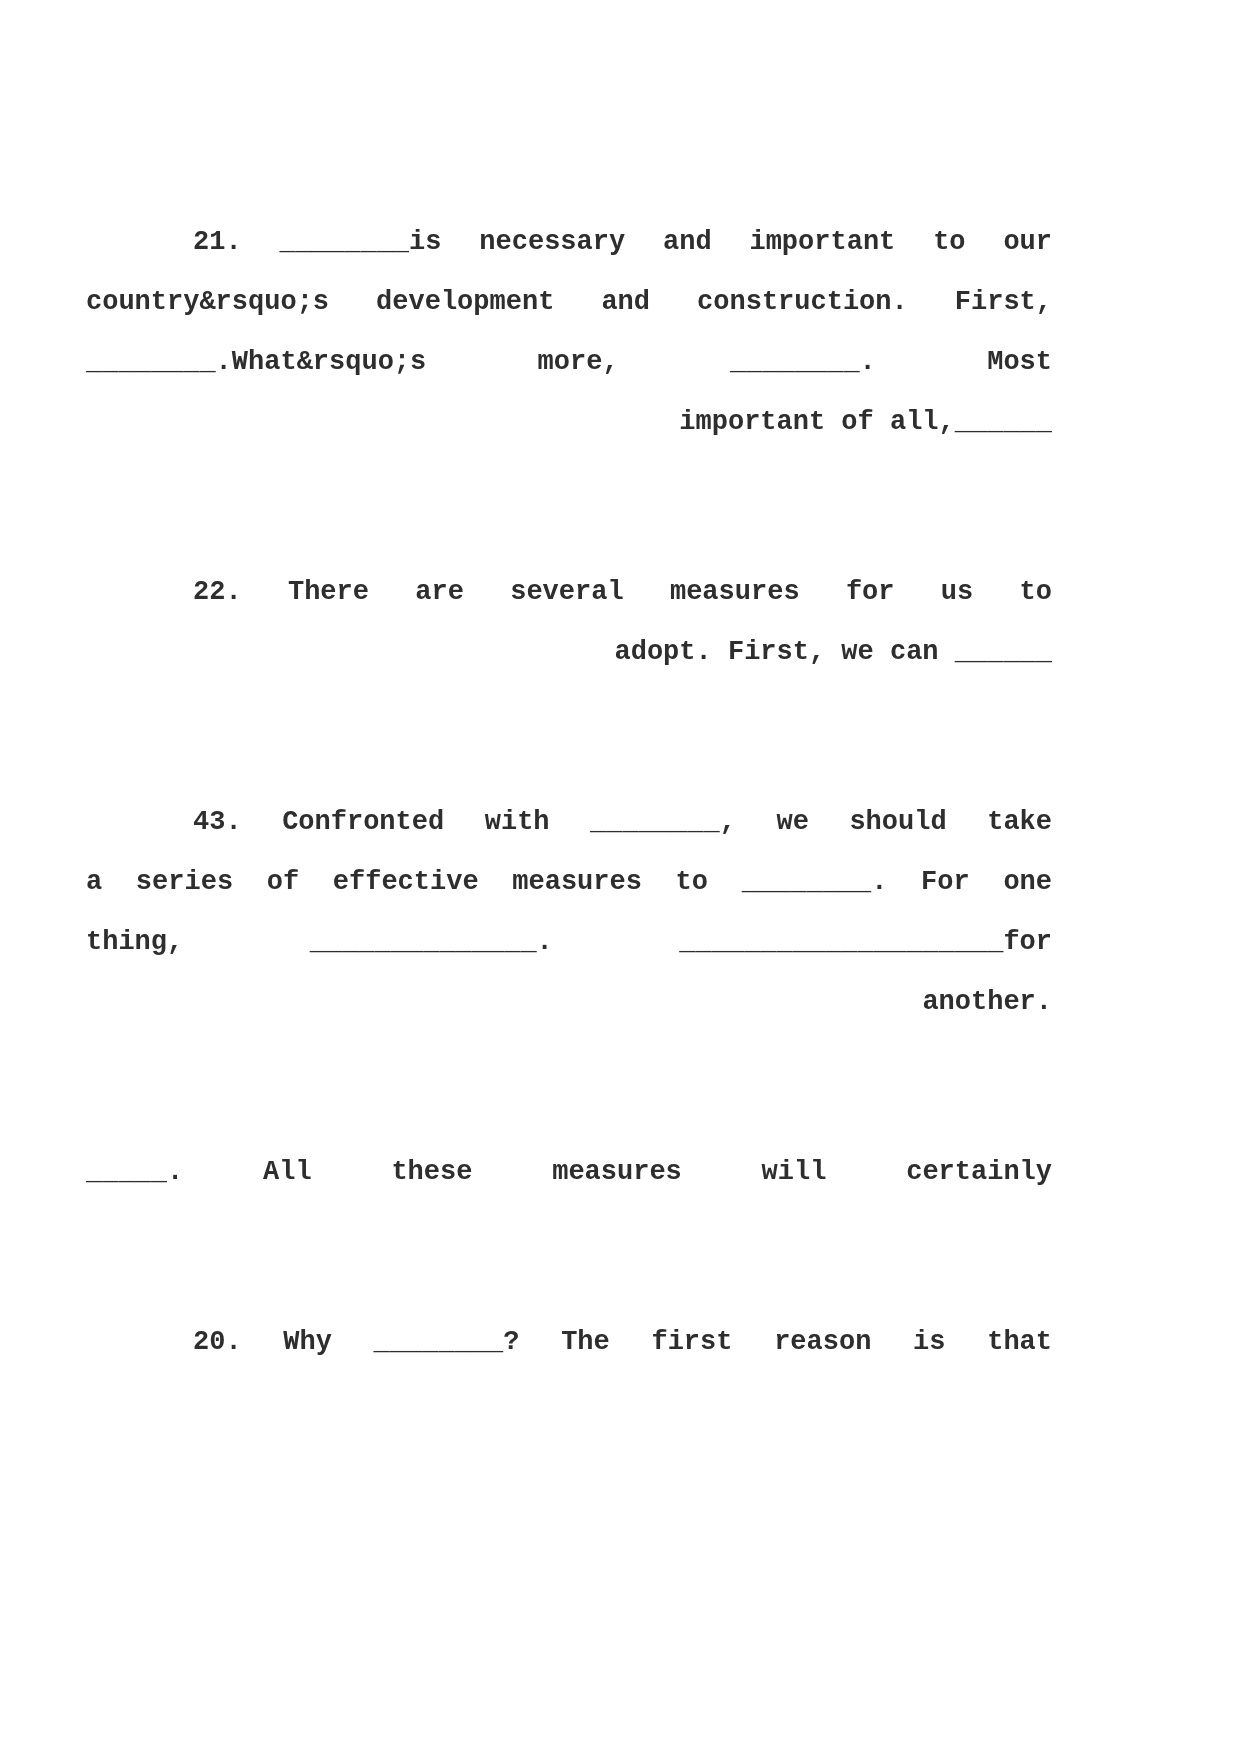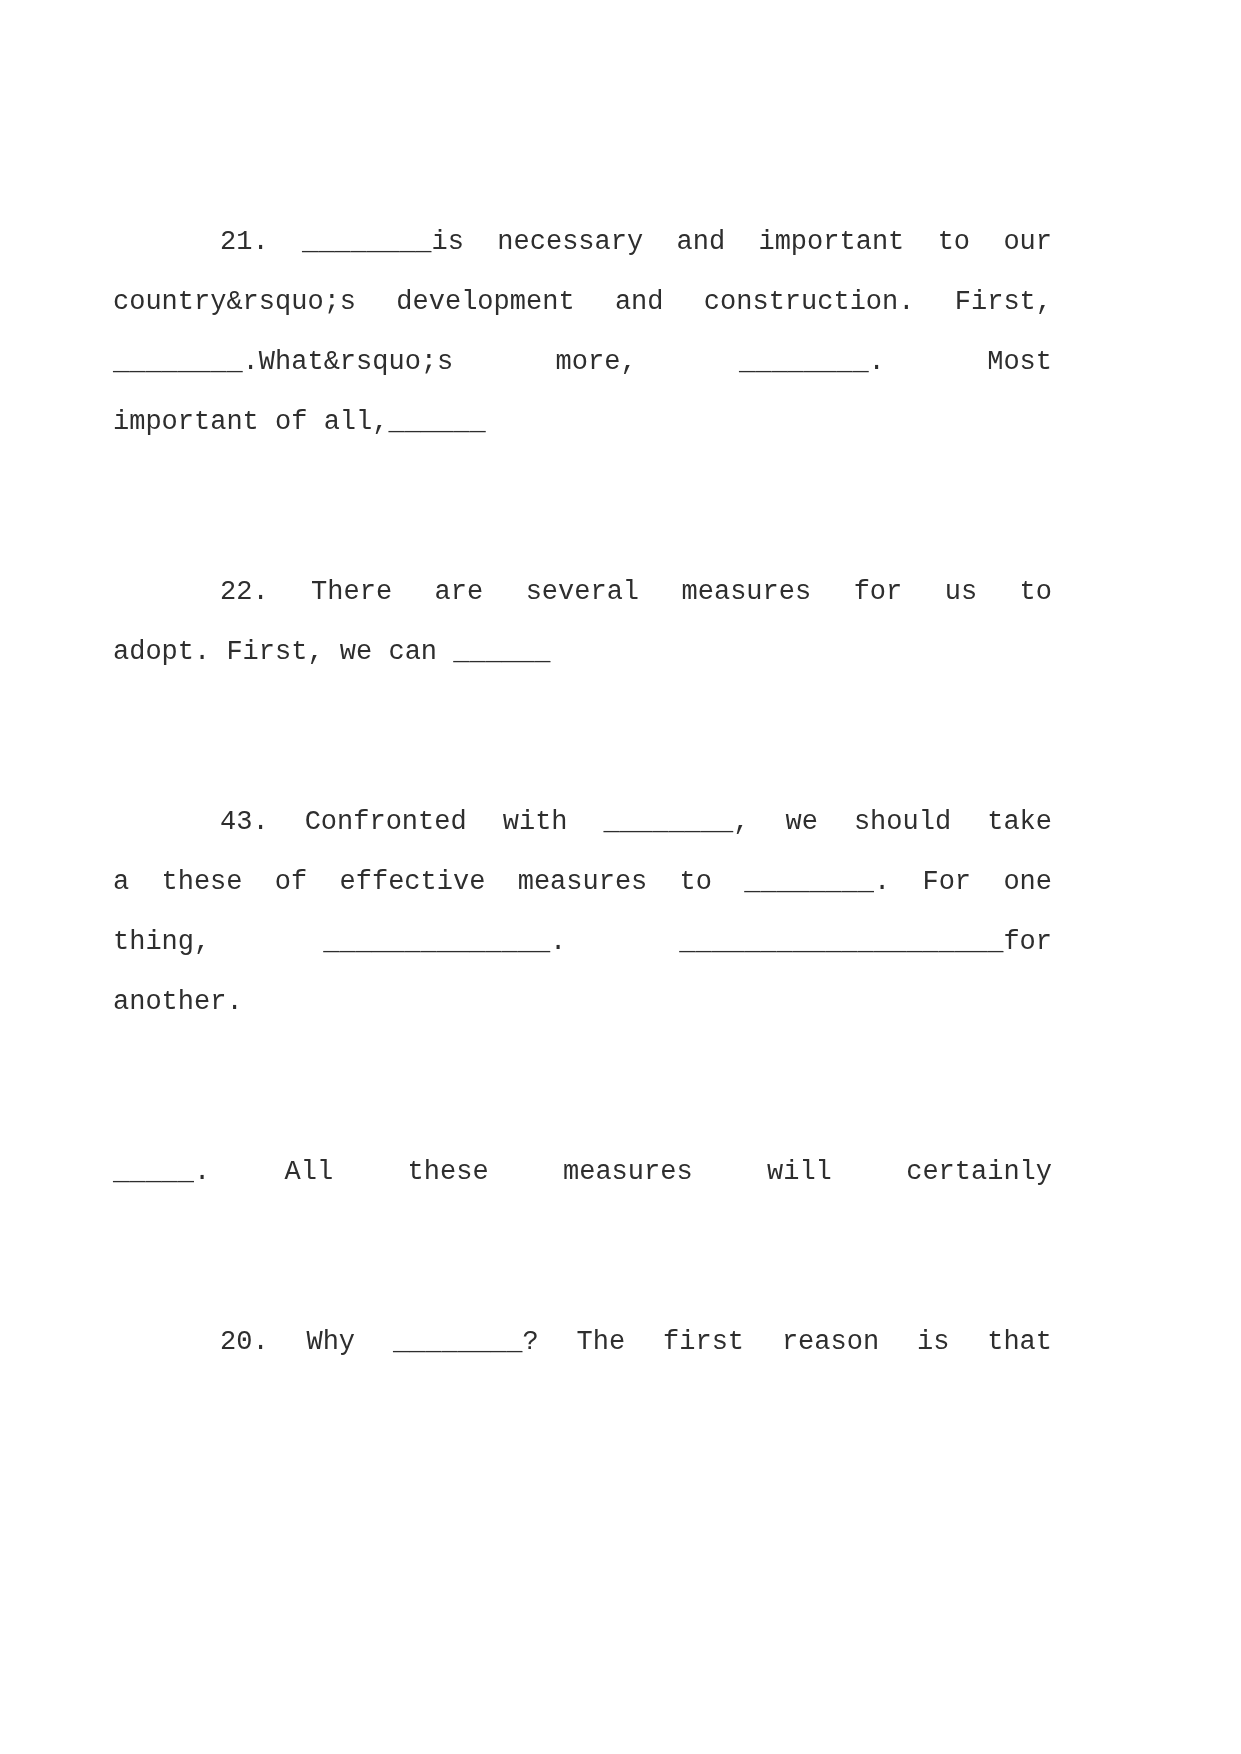--- a/index.html
+++ b/index.html
@@ -6,38 +6,39 @@
     margin: 0;
     padding: 0;
     background: #ffffff;
   }
   .page {
     position: relative;
     width: 1241px;
     height: 1754px;
     box-sizing: border-box;
     background: #ffffff;
-    padding: 212px 189px 0 113px;
+    padding: 212px 189px 0 86px;
     overflow: hidden;
     font-family: "Liberation Mono", "DejaVu Sans Mono", monospace;
     font-size: 27px;
     line-height: 60px;
     color: #2e2e2e;
+    font-weight: bold;
   }
   .para {
     margin: 0 0 110px 0;
     padding: 0;
   }
   .para:last-child {
     margin-bottom: 0;
   }
   .line {
     display: block;
     white-space: normal;
-    text-align: left;
+    text-align: right;
   }
   .line.j {
     text-align: justify;
     text-align-last: justify;
   }
   .line.first {
     text-indent: 107px;
   }
 </style>
 </head>
@@ -52,21 +53,21 @@
     <span class="line">important of all,______</span>
   </p>
 
   <p class="para">
     <span class="line j first">22. There are several measures for us to</span>
     <span class="line">adopt. First, we can ______</span>
   </p>
 
   <p class="para">
     <span class="line j first">43. Confronted with ________, we should take</span>
-    <span class="line j">a these of effective measures to ________. For one</span>
+    <span class="line j">a series of effective measures to ________. For one</span>
     <span class="line j">thing, ______________. ____________________for</span>
     <span class="line">another.</span>
   </p>
 
   <p class="para">
     <span class="line j">_____. All these measures will certainly</span>
   </p>
 
   <p class="para">
     <span class="line j first">20. Why ________? The first reason is that</span>

